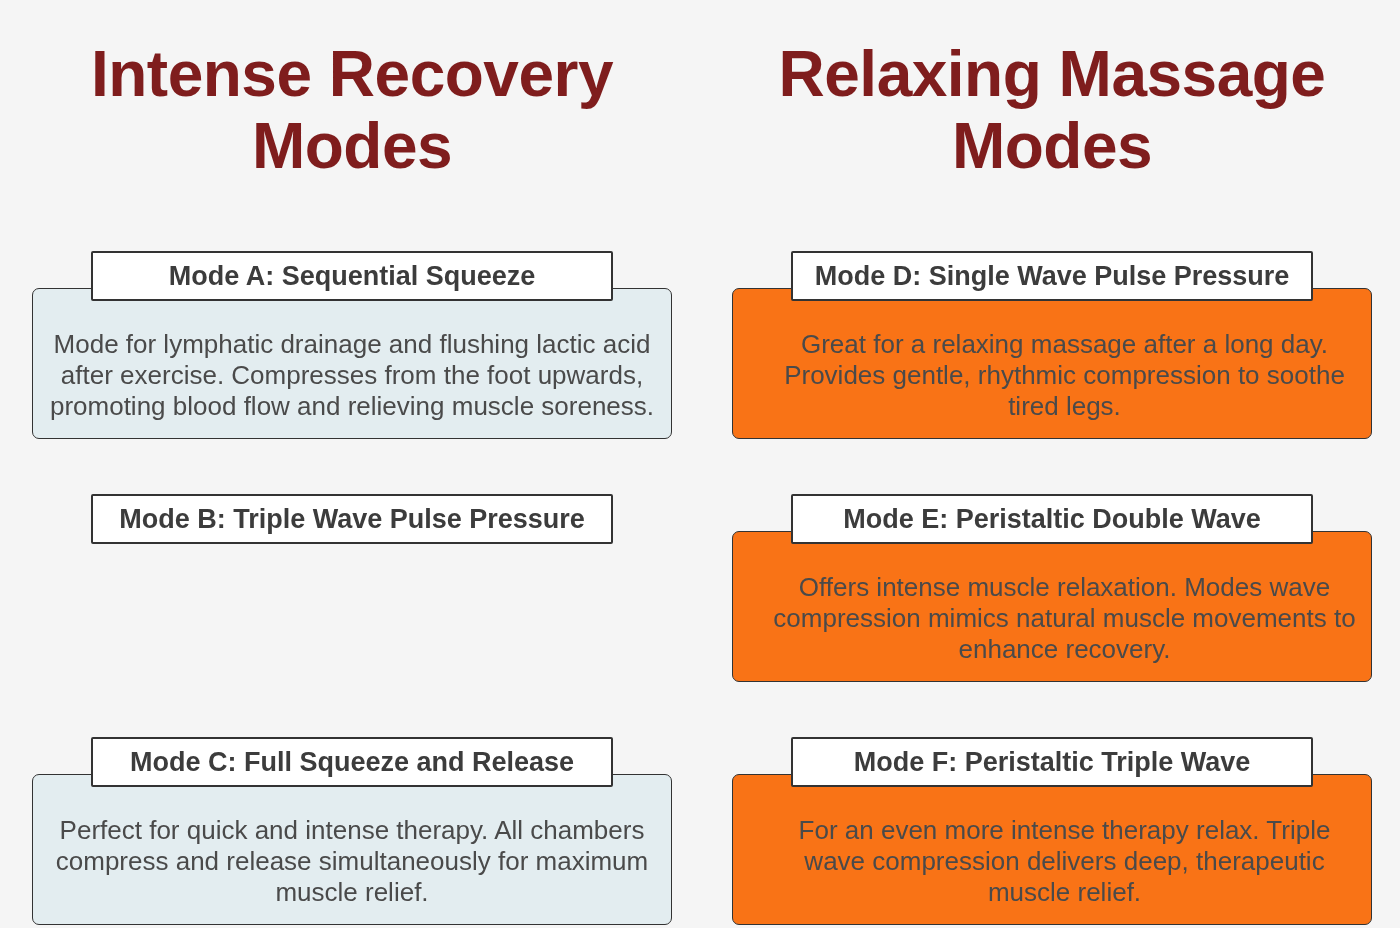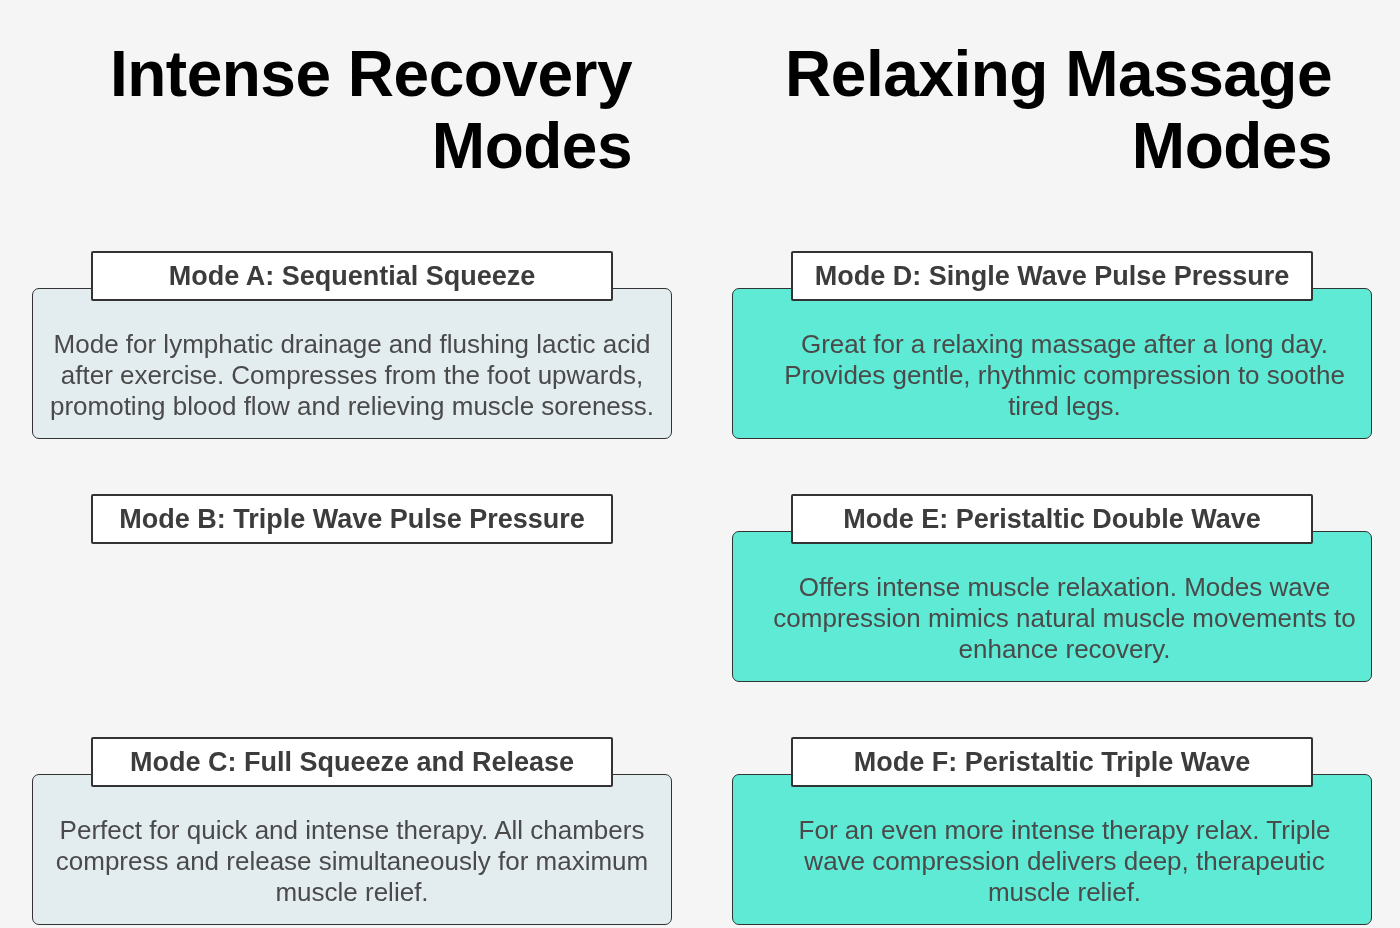--- a/index.html
+++ b/index.html
@@ -18,22 +18,22 @@
     grid-template-columns: 640px 640px;
     column-gap: 60px;
     row-gap: 40px;
     padding: 0 32px;
     box-sizing: border-box;
   }
   h1.col-title {
     font-size: 64px;
     line-height: 72px;
     font-weight: 700;
-    color: #000000;
-    text-align: right;
+    color: #7f1d1d;
+    text-align: center;
     max-width: 560px;
     margin: 38px auto 14px auto;
     letter-spacing: -0.5px;
   }
   .card {
     position: relative;
   }
   .card-title {
     position: relative;
     z-index: 2;
@@ -58,21 +58,21 @@
     box-sizing: border-box;
     border: 1.5px solid #333333;
     border-radius: 7px;
     padding: 40px 14px 16px 14px;
     font-size: 26px;
     line-height: 31px;
     color: #4a4a4a;
     text-align: center;
   }
   .card.blue .card-body { background: #e3edf0; }
-  .card.white .card-body { background: #5eead4; padding-left: 39px; }
+  .card.white .card-body { background: #f97316; padding-left: 39px; }
 </style>
 </head>
 <body>
 
 <div class="grid">
 
   <h1 class="col-title">Intense Recovery Modes</h1>
 
   <h1 class="col-title">Relaxing Massage Modes</h1>
 

